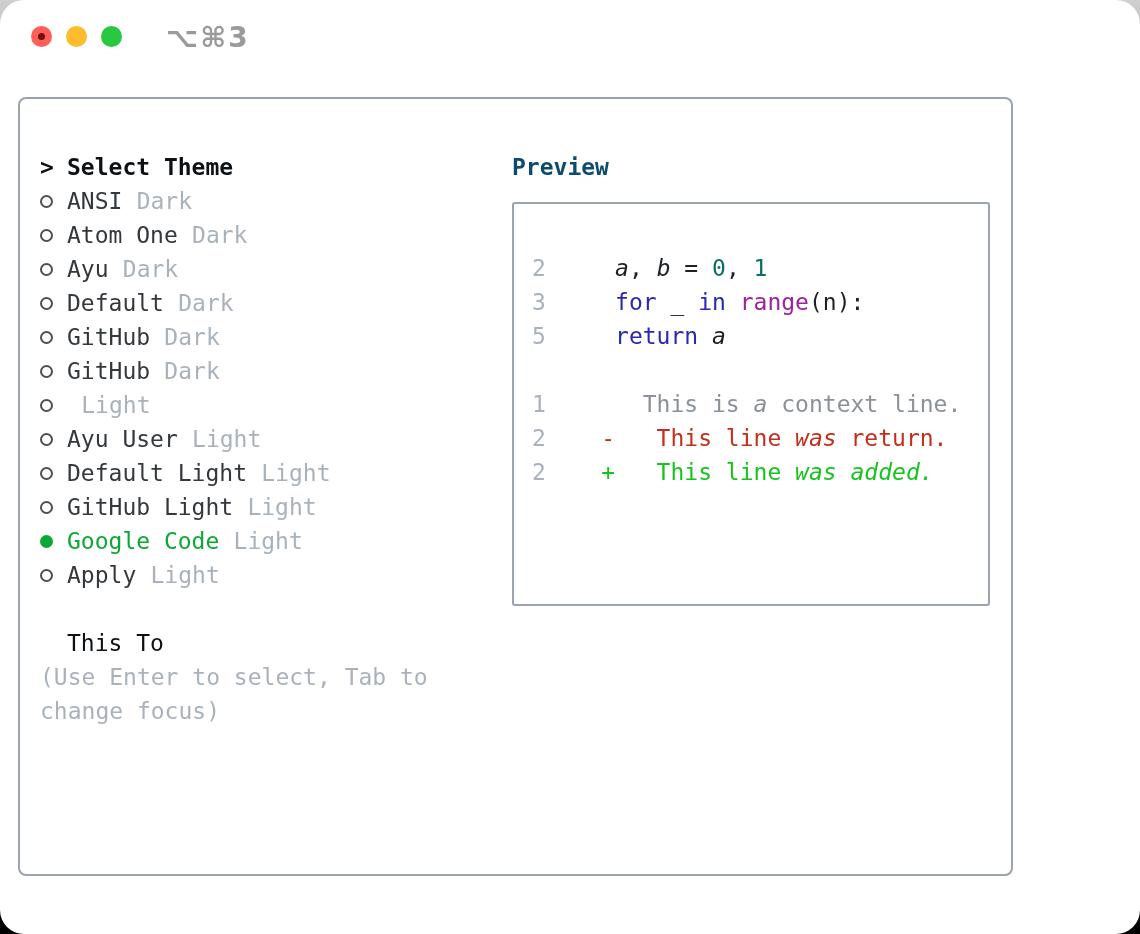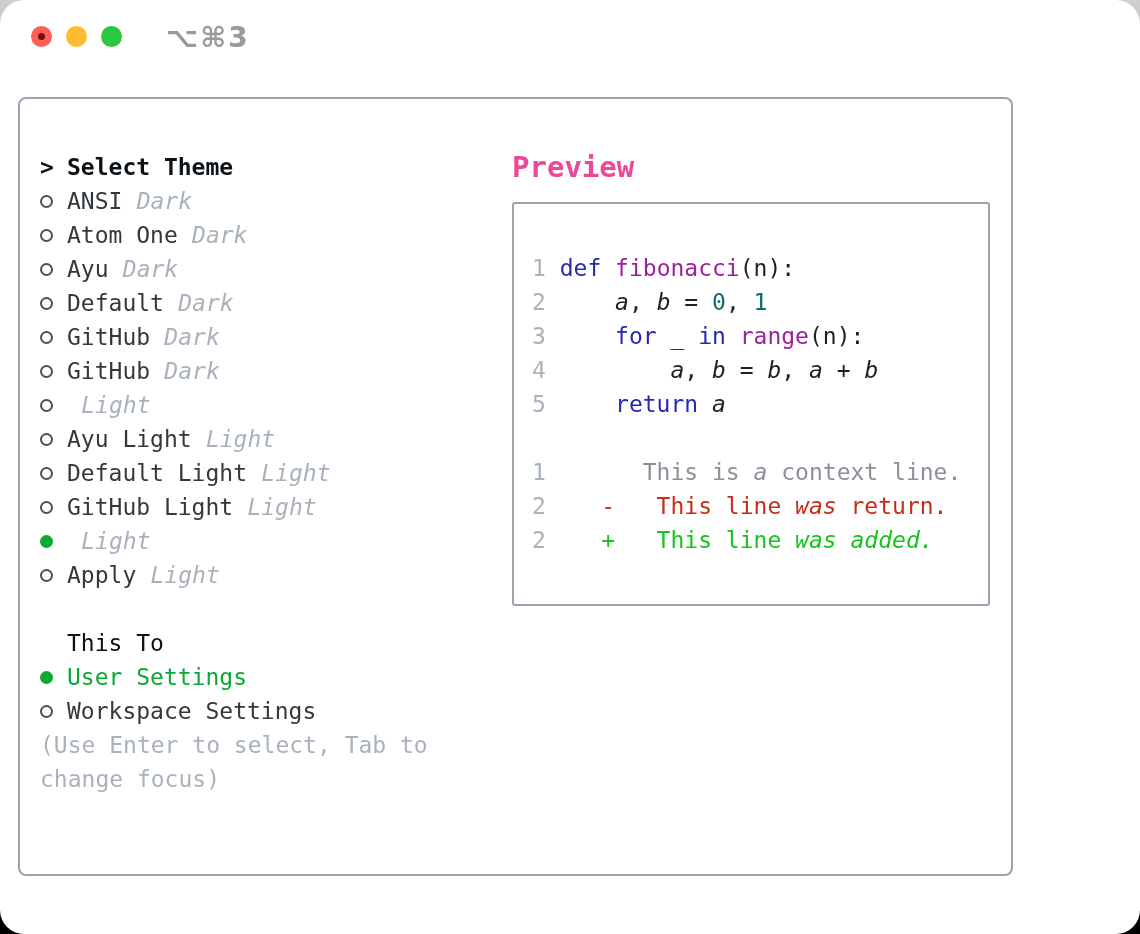--- a/index.html
+++ b/index.html
@@ -36,29 +36,29 @@
   
   .leftcol { position:absolute; left:20px; top:51px; width:460px;
              font-size:23px; line-height:34px; color:var(--text-dark); }
   .row { display:flex; align-items:center; height:34px; white-space:pre; }
   .iconcol { width:27px; display:flex; align-items:center; flex:none; }
   .bullet { width:13px; height:13px; border:2px solid #4a5056; border-radius:50%; }
   .selected .bullet { background:var(--ui-green); border-color:var(--ui-green); }
   .selected .tname, .selected .olabel { color:var(--ui-green); }
   .header-row { font-weight:bold; color:#0c1116; }
   .prefix { width:27px; font-weight:bold; flex:none; }
-  .tvariant { color:var(--muted-gray); font-style:italic; margin-left:0.62em; }
+  .tvariant { color:var(--muted-gray); margin-left:0.62em; }
   .section-gap { height:34px; }
   .apply-header { color:#0c1116; }
   .help {
     width:445px; color:var(--muted-gray); line-height:34px;
   }
   
   .previewcol { position:absolute; left:492px; top:51px; width:478px; }
-  .pv-title { font-size:29px; line-height:34px; font-weight:bold; color:#ec4899; }
+  .pv-title { font-size:23px; line-height:34px; font-weight:bold; color:#0c4a6e; }
   .pv-box {
     margin-top:18px; height:404px; border:2px solid #9aa3ae; border-radius:3px;
     padding:47px 10px 0 18px; overflow:hidden; background:#fff;
   }
   .pline { height:34px; line-height:34px; font-size:23px; white-space:pre; color:#1c2126; }
   .lnum { display:inline-block; width:1ch; margin-right:1ch; text-align:right;
           color:var(--muted-gray); }
   .sg-kw    { color:var(--keyword-blue); }
   .sg-fn    { color:var(--function-purple); }
   .sg-lit   { color:var(--literal-teal); }
@@ -91,49 +91,43 @@
       </div>
 
       <div id="theme-list">
           <div class="row"><span class="iconcol"><span class="bullet"></span></span><span class="tname">ANSI</span><span class="tvariant">Dark</span></div>
           <div class="row"><span class="iconcol"><span class="bullet"></span></span><span class="tname">Atom One</span><span class="tvariant">Dark</span></div>
           <div class="row"><span class="iconcol"><span class="bullet"></span></span><span class="tname">Ayu</span><span class="tvariant">Dark</span></div>
           <div class="row"><span class="iconcol"><span class="bullet"></span></span><span class="tname">Default</span><span class="tvariant">Dark</span></div>
           <div class="row"><span class="iconcol"><span class="bullet"></span></span><span class="tname">GitHub</span><span class="tvariant">Dark</span></div>
           <div class="row"><span class="iconcol"><span class="bullet"></span></span><span class="tname">GitHub</span><span class="tvariant">Dark</span></div>
           <div class="row"><span class="iconcol"><span class="bullet"></span></span><span class="tvariant">Light</span></div>
-          <div class="row"><span class="iconcol"><span class="bullet"></span></span><span class="tname">Ayu Light</span><span class="tvariant">Light</span></div>
+          <div class="row"><span class="iconcol"><span class="bullet"></span></span><span class="tname">Ayu User</span><span class="tvariant">Light</span></div>
           <div class="row"><span class="iconcol"><span class="bullet"></span></span><span class="tname">Default Light</span><span class="tvariant">Light</span></div>
           <div class="row"><span class="iconcol"><span class="bullet"></span></span><span class="tname">GitHub Light</span><span class="tvariant">Light</span></div>
-          <div class="row selected"><span class="iconcol"><span class="bullet"></span></span><span class="tvariant">Light</span></div>
+          <div class="row selected"><span class="iconcol"><span class="bullet"></span></span><span class="tname">Google Code</span><span class="tvariant">Light</span></div>
           <div class="row"><span class="iconcol"><span class="bullet"></span></span><span class="tname">Apply</span><span class="tvariant">Light</span></div>
         </div>
 
       <div class="section-gap"></div>
 
       <div class="row apply-header">
         <span class="iconcol"></span>
         <span>This To</span>
       </div>
 
-      <div id="apply-list">
-          <div class="row selected"><span class="iconcol"><span class="bullet"></span></span><span class="olabel">User Settings</span></div>
-          <div class="row"><span class="iconcol"><span class="bullet"></span></span><span class="olabel">Workspace Settings</span></div>
-        </div>
 
       <div class="help">(Use Enter to select, Tab to change focus)</div>
     </div>
 
     <div class="previewcol">
       <div class="pv-title">Preview</div>
       <div class="pv-box" id="preview-box">
-          <div class="pline"><span class="lnum">1</span><span><span class="sg-kw">def</span><span> </span><span class="sg-fn">fibonacci</span><span>(n):</span></span></div>
           <div class="pline"><span class="lnum">2</span><span><span>    </span><span class="sg-var">a</span><span>, </span><span class="sg-var">b</span><span> = </span><span class="sg-lit">0</span><span>, </span><span class="sg-lit">1</span></span></div>
           <div class="pline"><span class="lnum">3</span><span><span>    </span><span class="sg-kw">for</span><span> _ </span><span class="sg-kw">in</span><span> </span><span class="sg-fn">range</span><span>(n):</span></span></div>
-          <div class="pline"><span class="lnum">4</span><span><span>        </span><span class="sg-var">a</span><span>, </span><span class="sg-var">b</span><span> = </span><span class="sg-var">b</span><span>, </span><span class="sg-var">a</span><span> + </span><span class="sg-var">b</span></span></div>
           <div class="pline"><span class="lnum">5</span><span><span>    </span><span class="sg-kw">return</span><span> </span><span class="sg-var">a</span></span></div>
           <div class="pline"><span class="lnum"></span><span></span></div>
           <div class="pline"><span class="lnum">1</span><span><span class="sg-ctx">      This is </span><span class="sg-ctx-i">a</span><span class="sg-ctx"> context line.</span></span></div>
           <div class="pline"><span class="lnum">2</span><span><span class="sg-del">   -   This line </span><span class="sg-del-i">was</span><span class="sg-del"> return.</span></span></div>
           <div class="pline"><span class="lnum">2</span><span><span class="sg-add">   +   This line </span><span class="sg-add-i">was</span><span class="sg-add"> </span><span class="sg-add-i">added.</span></span></div>
         </div>
     </div>
 
   </div>
 </div>

